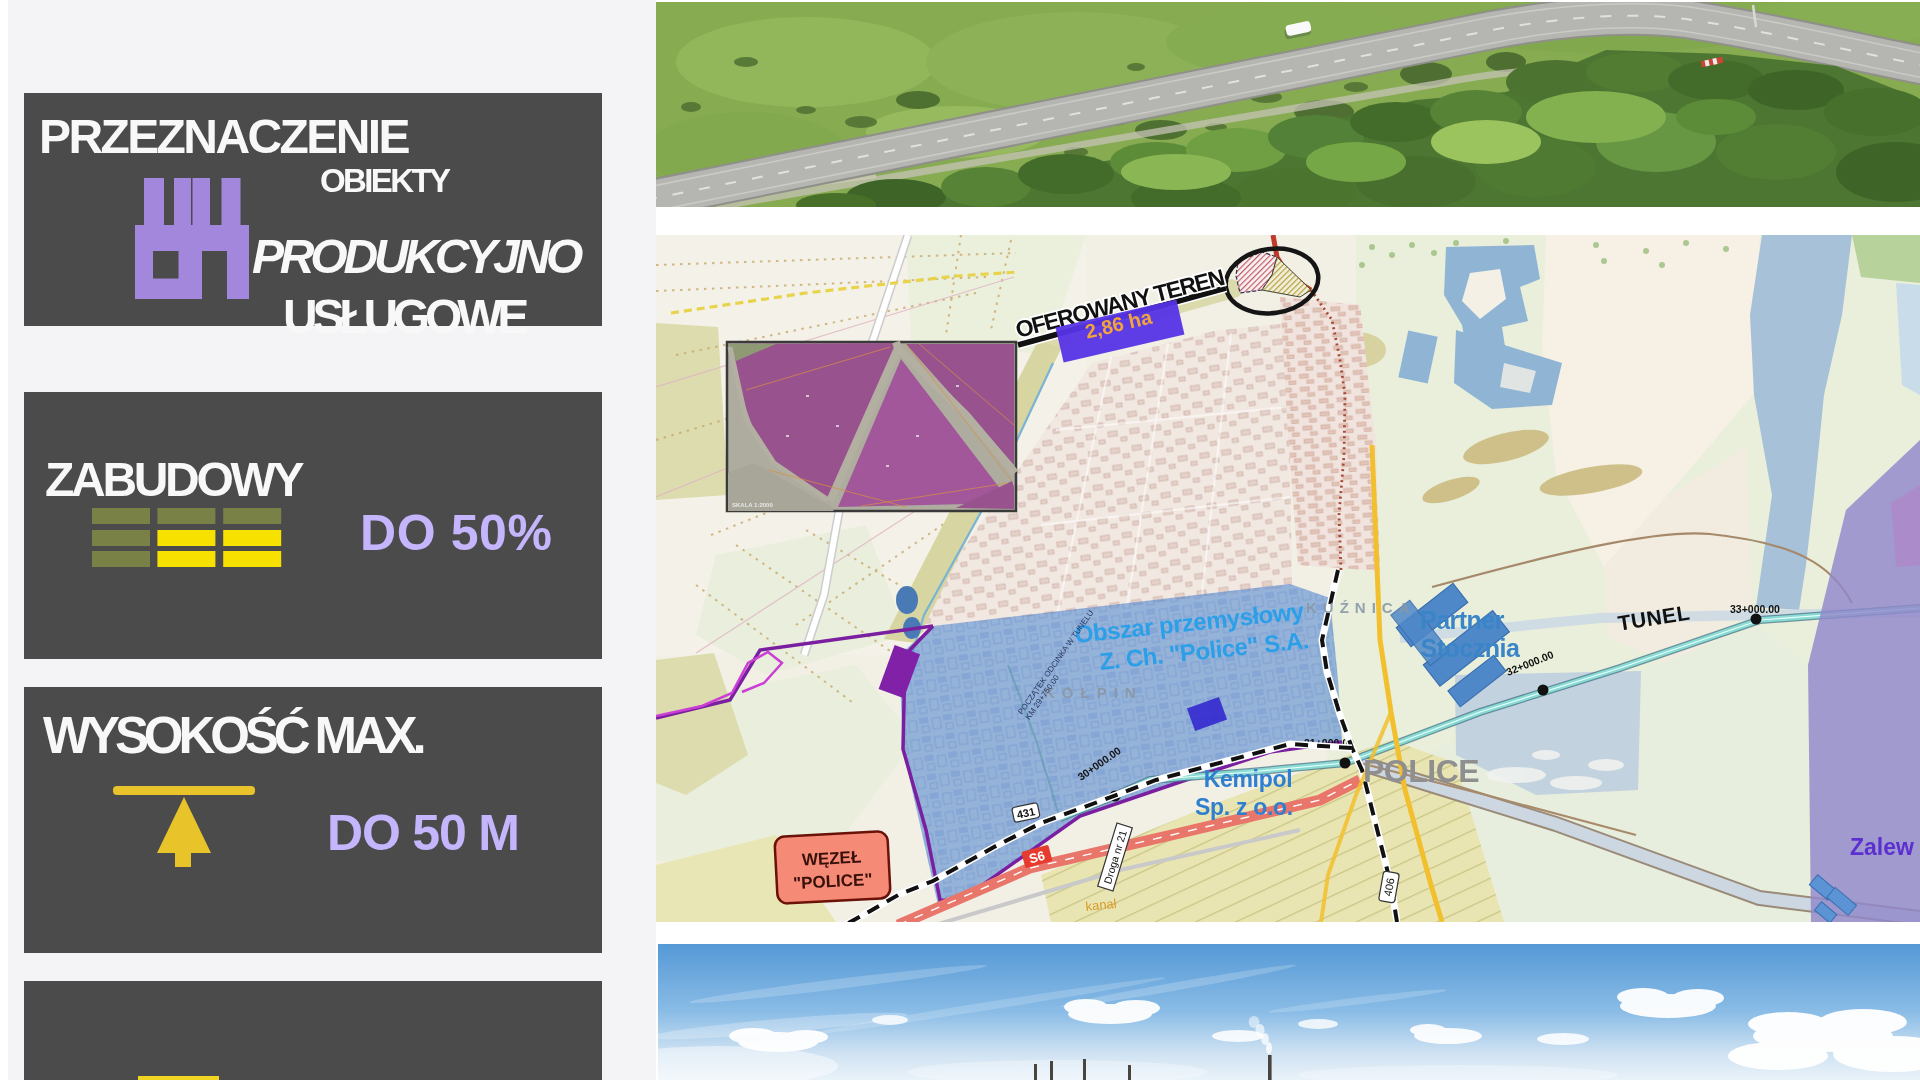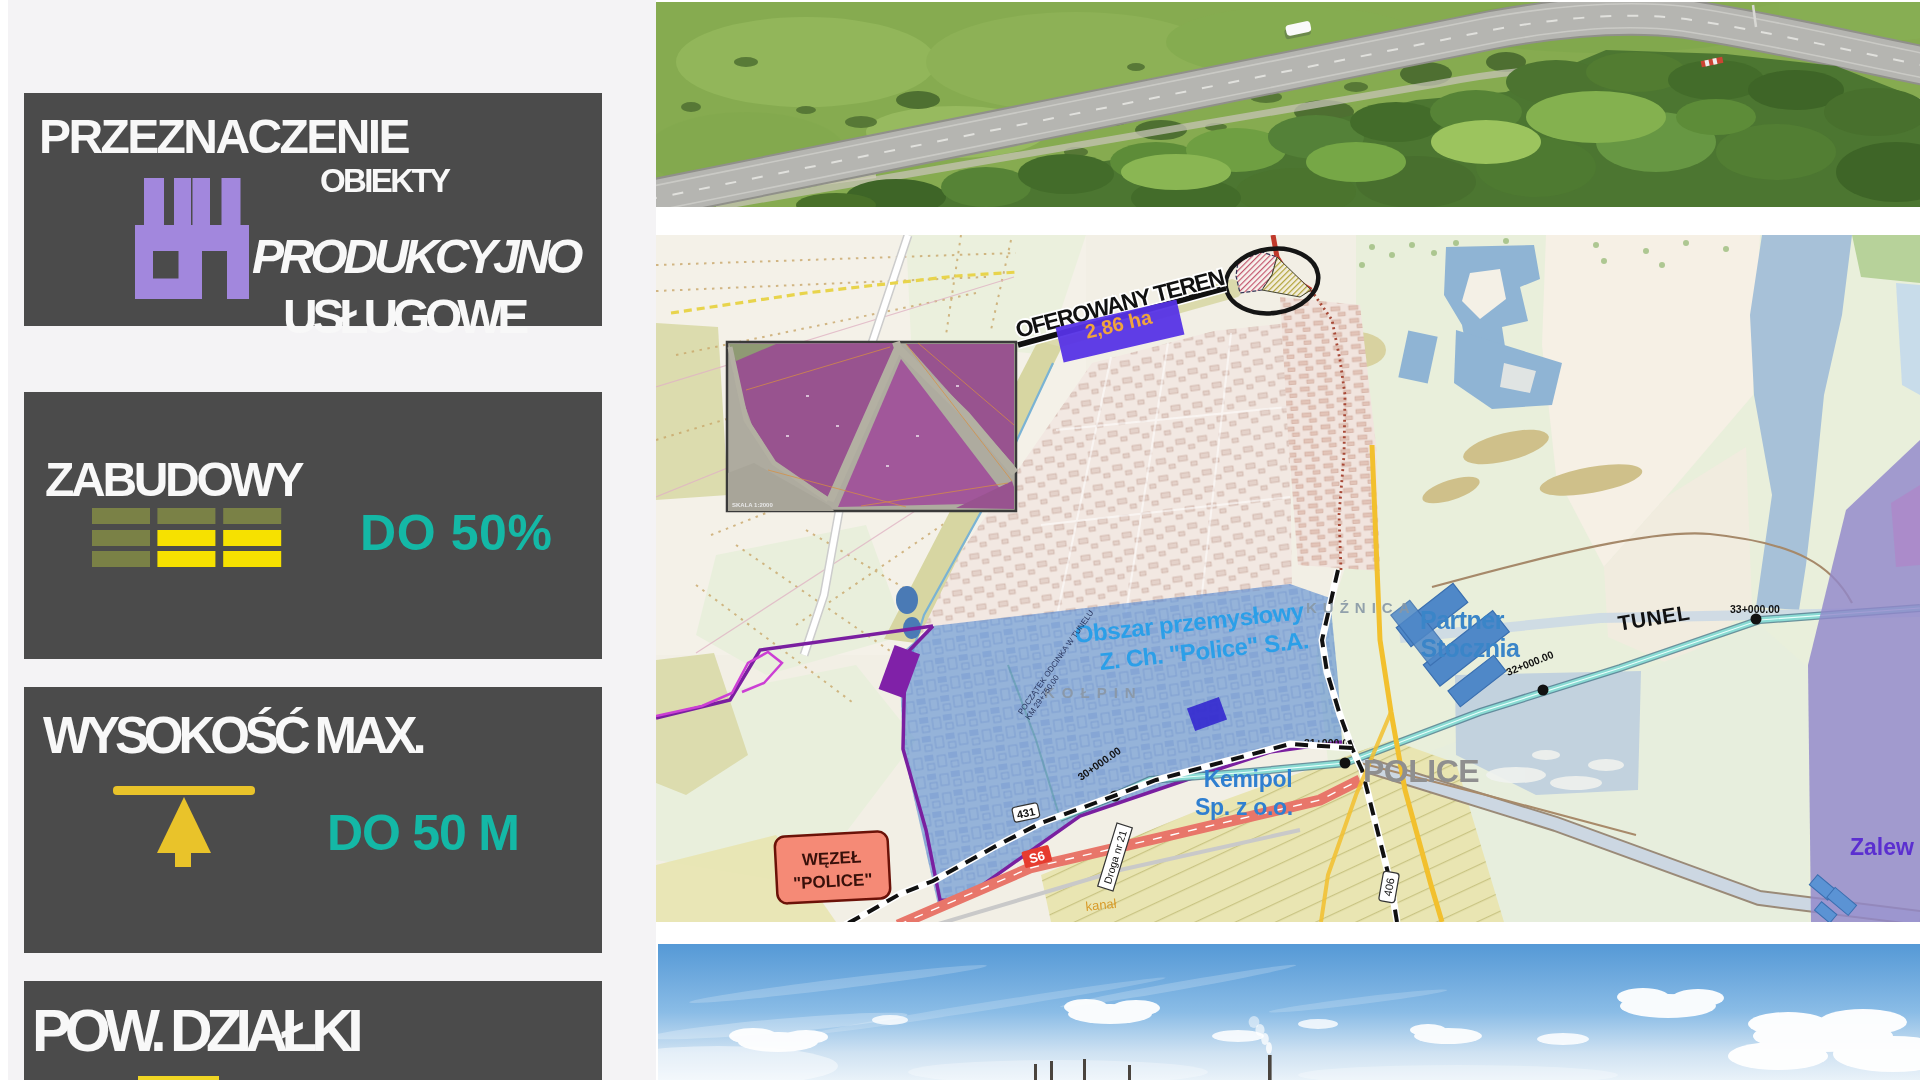--- a/index.html
+++ b/index.html
@@ -1,21 +1,21 @@
 <!DOCTYPE html>
 <html><head>
 <meta charset="utf-8">
 <style>
 * { margin:0; padding:0; box-sizing:border-box; }
 html,body { width:1920px; height:1080px; overflow:hidden; background:#ffffff;
   font-family:"Liberation Sans", sans-serif; }
 .abs { position:absolute; }
 .panel { position:absolute; left:24px; width:578px; background:#4b4b4b; }
 .wt { color:#f8f8f8; font-weight:bold; position:absolute; white-space:nowrap; }
-.gt { color:#14b8a6; font-weight:bold; position:absolute; white-space:nowrap; }
+.gt { color:#c4b5fd; font-weight:bold; position:absolute; white-space:nowrap; }
 </style>
 </head>
 <body>
 
 <div class="abs" style="left:0;top:0;width:656px;height:1080px;background:#f4f3f5;"></div>
 
 <div class="abs" style="left:0;top:0;width:8px;height:1080px;background:#ffffff;"></div>
 
 <div class="panel" style="top:93px;height:233px;">
 
@@ -74,21 +74,20 @@
       <polygon points="71,11 98,67 44,67"></polygon>
       <rect x="62" y="64" width="16" height="17"></rect>
     </g>
   </svg>
 
   <div class="gt" style="left:303px;top:117px;font-size:50px;letter-spacing:-1.2px;">DO 50 M</div>
 </div>
 
 <div class="panel" style="top:981px;height:99px;">
 
-  <div class="wt" style="left:8px;top:16px;font-size:59px;letter-spacing:-6.5px;">POW. DZIAŁKI</div>
 
   <div class="abs" style="left:114px;top:95px;width:81px;height:4px;background:#f0d623;"></div>
 </div>
 
 <svg class="abs" style="left:656px;top:2px;" width="1264" height="205" viewBox="0 0 1264 205">
 
   <rect width="1264" height="205" fill="#86ab50"></rect>
   <g opacity="0.55">
     <ellipse cx="150" cy="60" rx="130" ry="45" fill="#9cc063"></ellipse>
     <ellipse cx="90" cy="150" rx="100" ry="40" fill="#82a94e"></ellipse>

